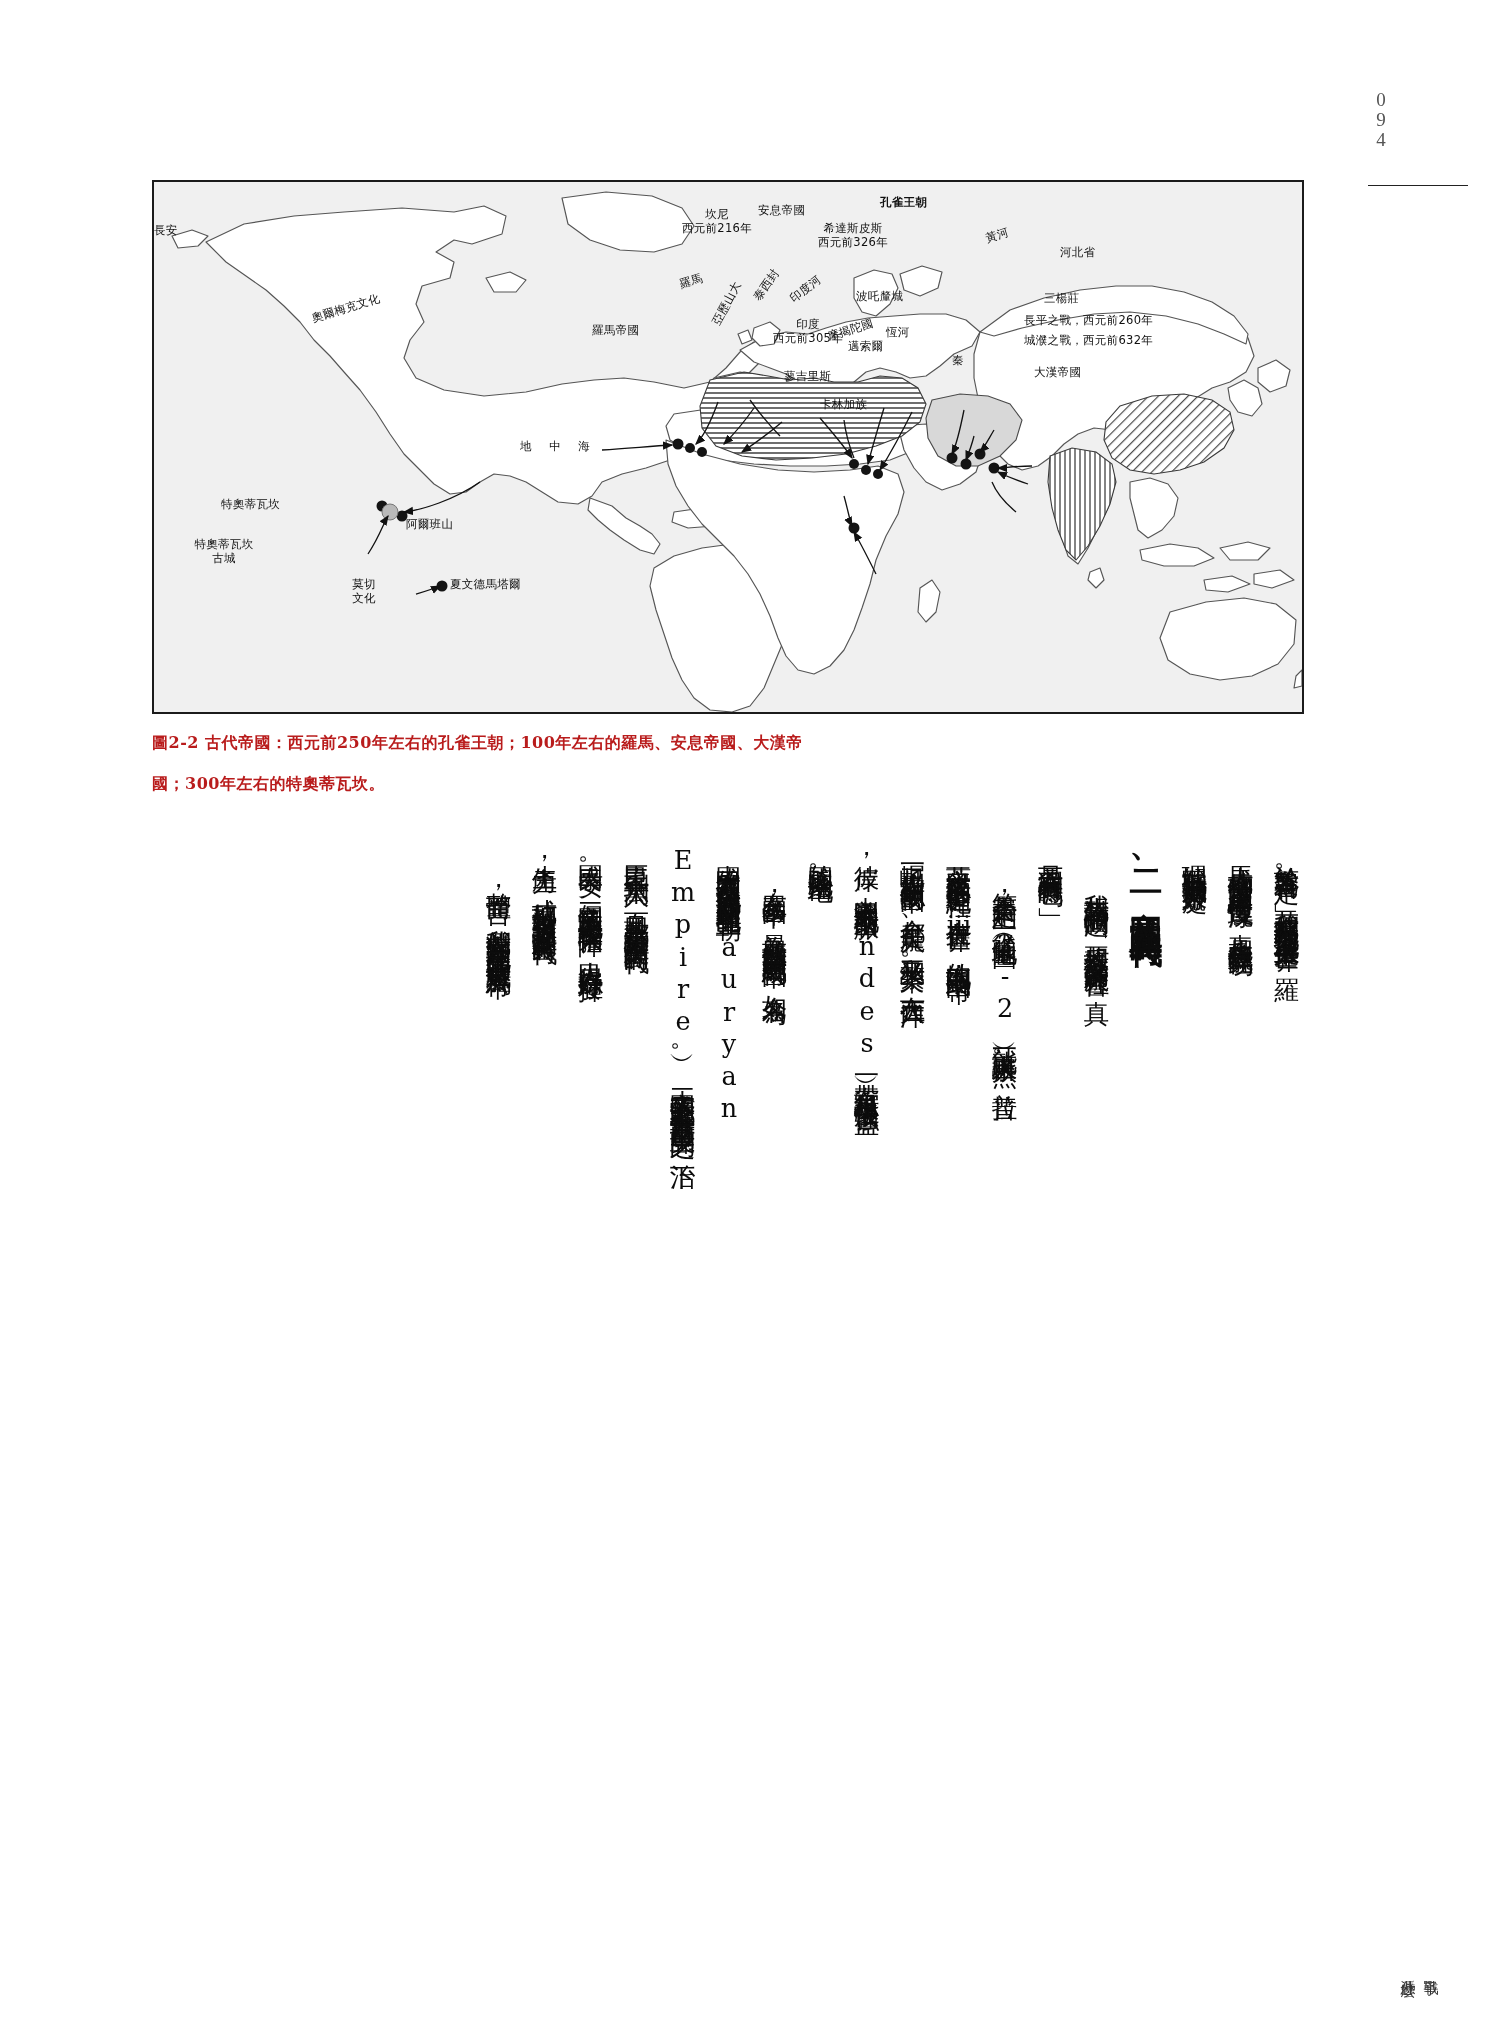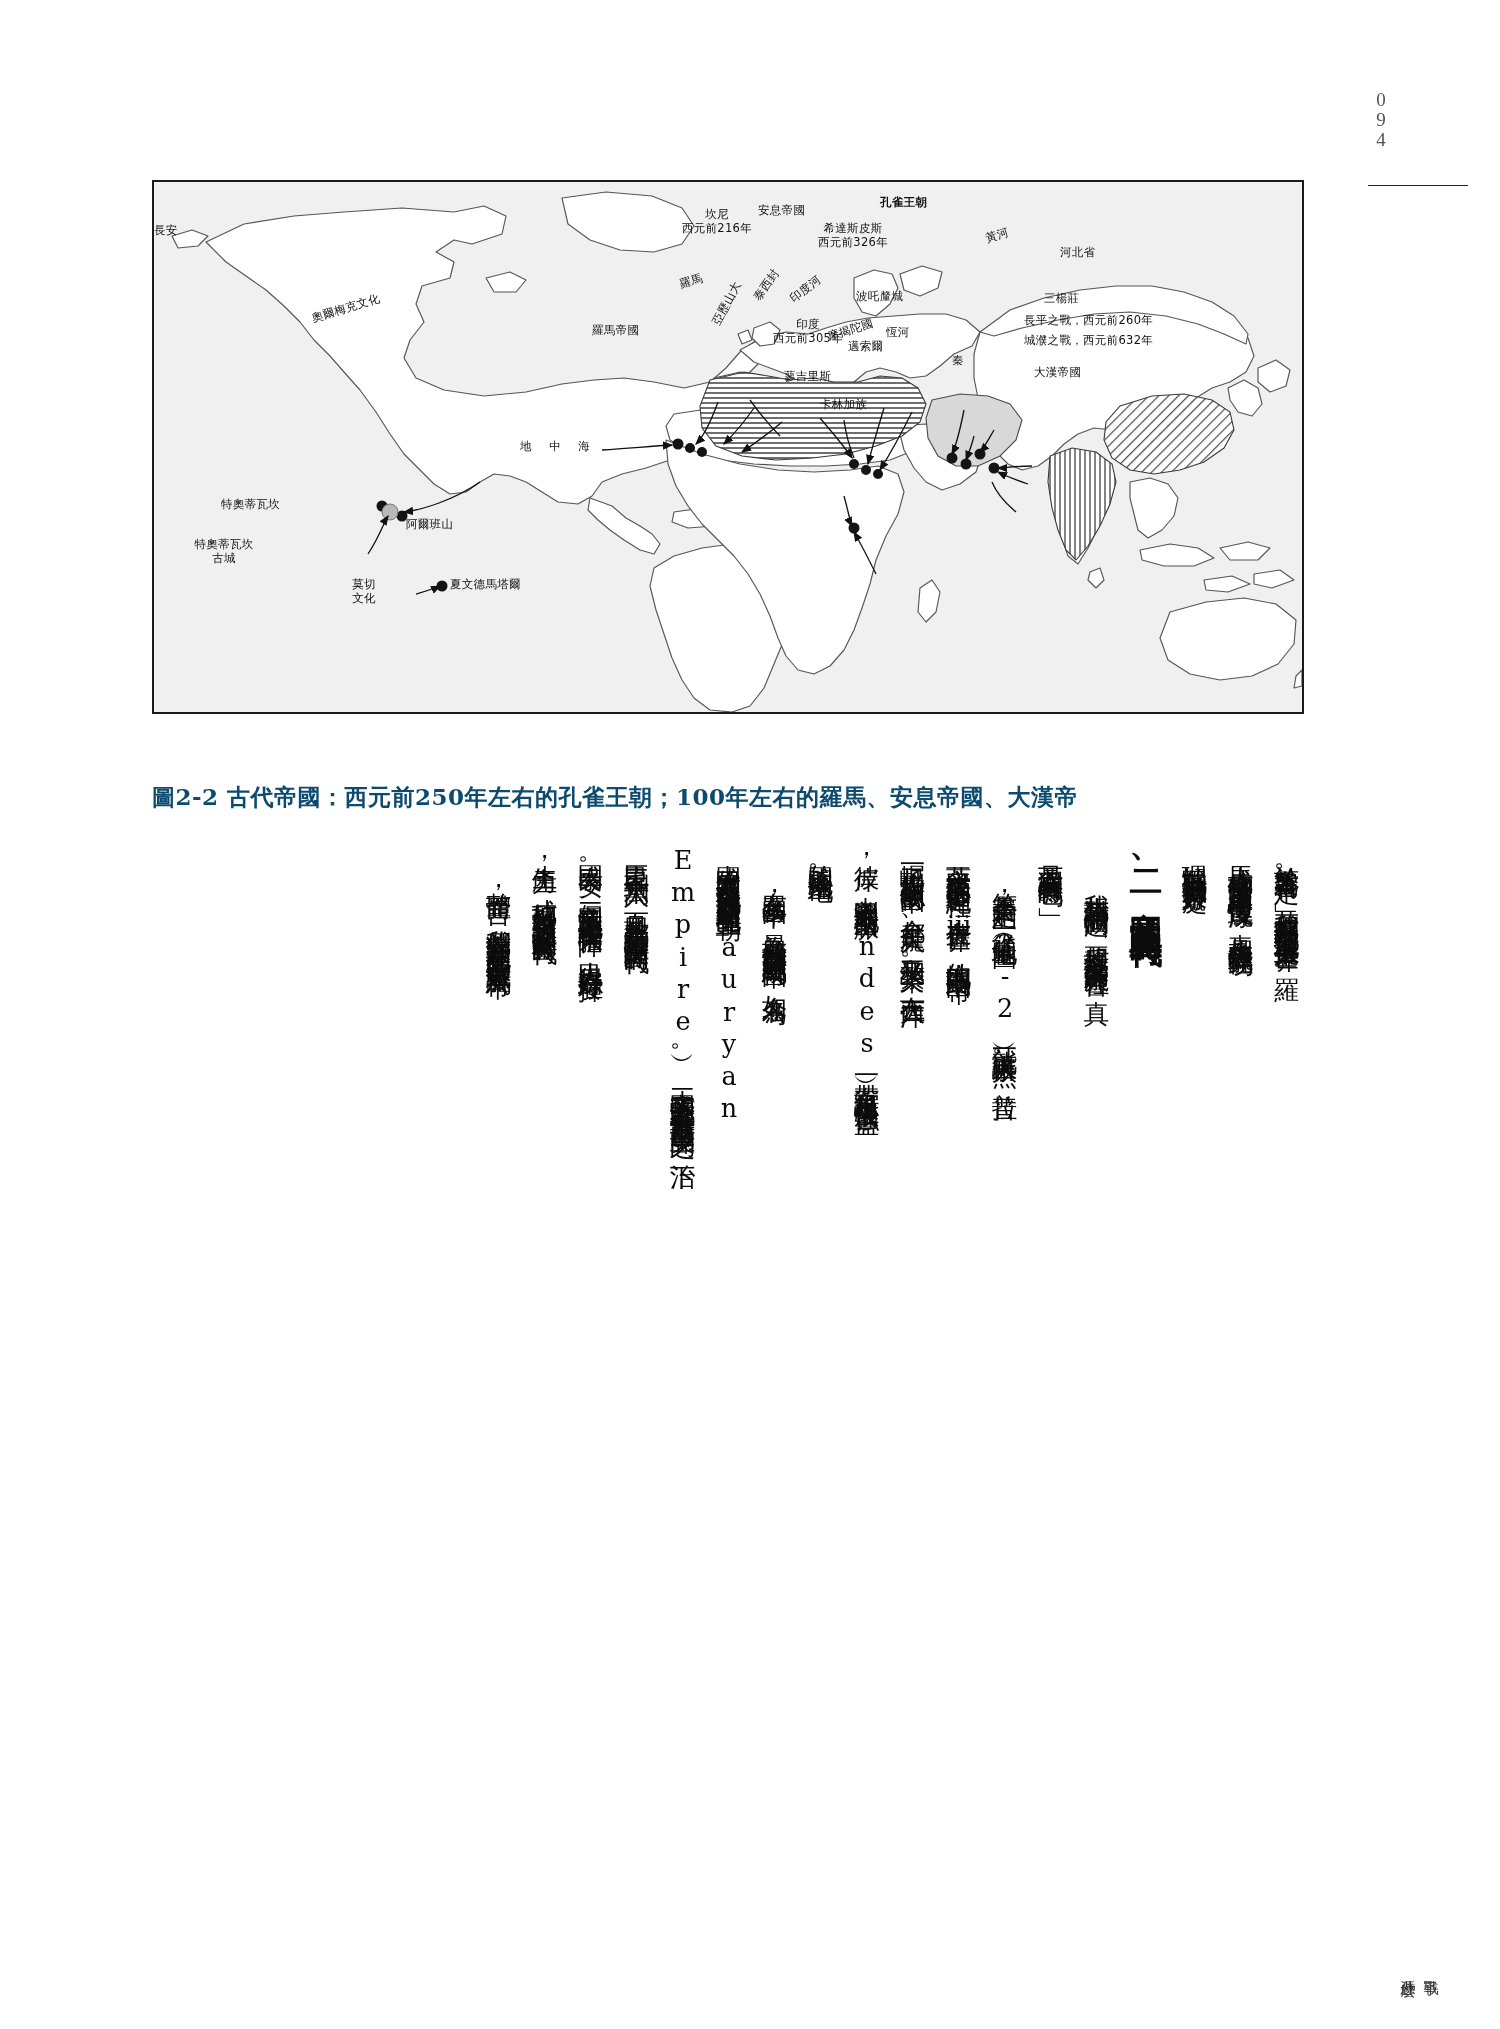--- a/index.html
+++ b/index.html
@@ -43,24 +43,24 @@
   .mlabel.c{text-align:center;}
   .mlabel.r{text-align:right;}
   .mlabel.rot-neg20{transform:rotate(-17deg);transform-origin:left bottom;}
   .mlabel.rot-neg35{transform:rotate(-38deg);transform-origin:left bottom;}
   .mlabel.rot-neg55{transform:rotate(-55deg);transform-origin:left bottom;}
   .mlabel.rot-neg60{transform:rotate(-62deg);transform-origin:left bottom;}
   .mlabel.wide{letter-spacing:7px;}
 
   
   #caption{
-    position:absolute; left:152px; top:776px; width:1148px;
+    position:absolute; left:152px; top:722px; width:1148px;
     font-family:"DejaVu Serif","Liberation Serif",serif;
-    font-size:23px; line-height:41px; font-weight:700;
-    letter-spacing:.5px; color:#0c4a6e;
+    font-size:16px; line-height:41px; font-weight:700;
+    letter-spacing:.5px; color:#b91c1c;
   }
 
   
   #vtext{
     position:absolute; left:150px; top:845px;
     width:1160px; height:1050px;
     display:flex; flex-direction:row-reverse;
     justify-content:flex-start; align-items:flex-start;
   }
   .vcol{
@@ -318,20 +318,21 @@
   <div class="mlabel" style="left:906px;top:64px;">河北省</div>
   <div class="mlabel" style="left:890px;top:110px;">三楊莊</div>
   <div class="mlabel" style="left:870px;top:132px;">長平之戰，西元前260年</div>
   <div class="mlabel" style="left:870px;top:152px;">城濮之戰，西元前632年</div>
   <div class="mlabel" style="left:880px;top:184px;">大漢帝國</div>
   <div class="mlabel" style="left:798px;top:172px;">秦</div>
 </div>
 
 <div id="caption">
   <div>圖2-2  古代帝國：西元前250年左右的孔雀王朝；100年左右的羅馬、安息帝國、大漢帝</div>
+  <div>國；300年左右的特奧蒂瓦坎。</div>
 </div>
 
 <div id="vtext">
   <div class="vcol">於答案皆為否定。」若我們把視野從地中海盆地擴大至全世界，羅</div>
   <div class="vcol">馬人成功打造帝國的真正原因便會慢慢浮現，真相大白後就能輕易</div>
   <div class="vcol">理解戰爭到底如何帶來好處。</div>
   <div class="vcol heading">二、帝國並立的時代</div>
   <div class="vcol">　我想先討論第二個問題：「想要打造安全繁榮的龐大社會，真</div>
   <div class="vcol">是西方獨有的特色嗎？」</div>
   <div class="vcol">　答案是否定的，從一張地圖（圖2-2）就能讓人一目了然。普拉</div>

